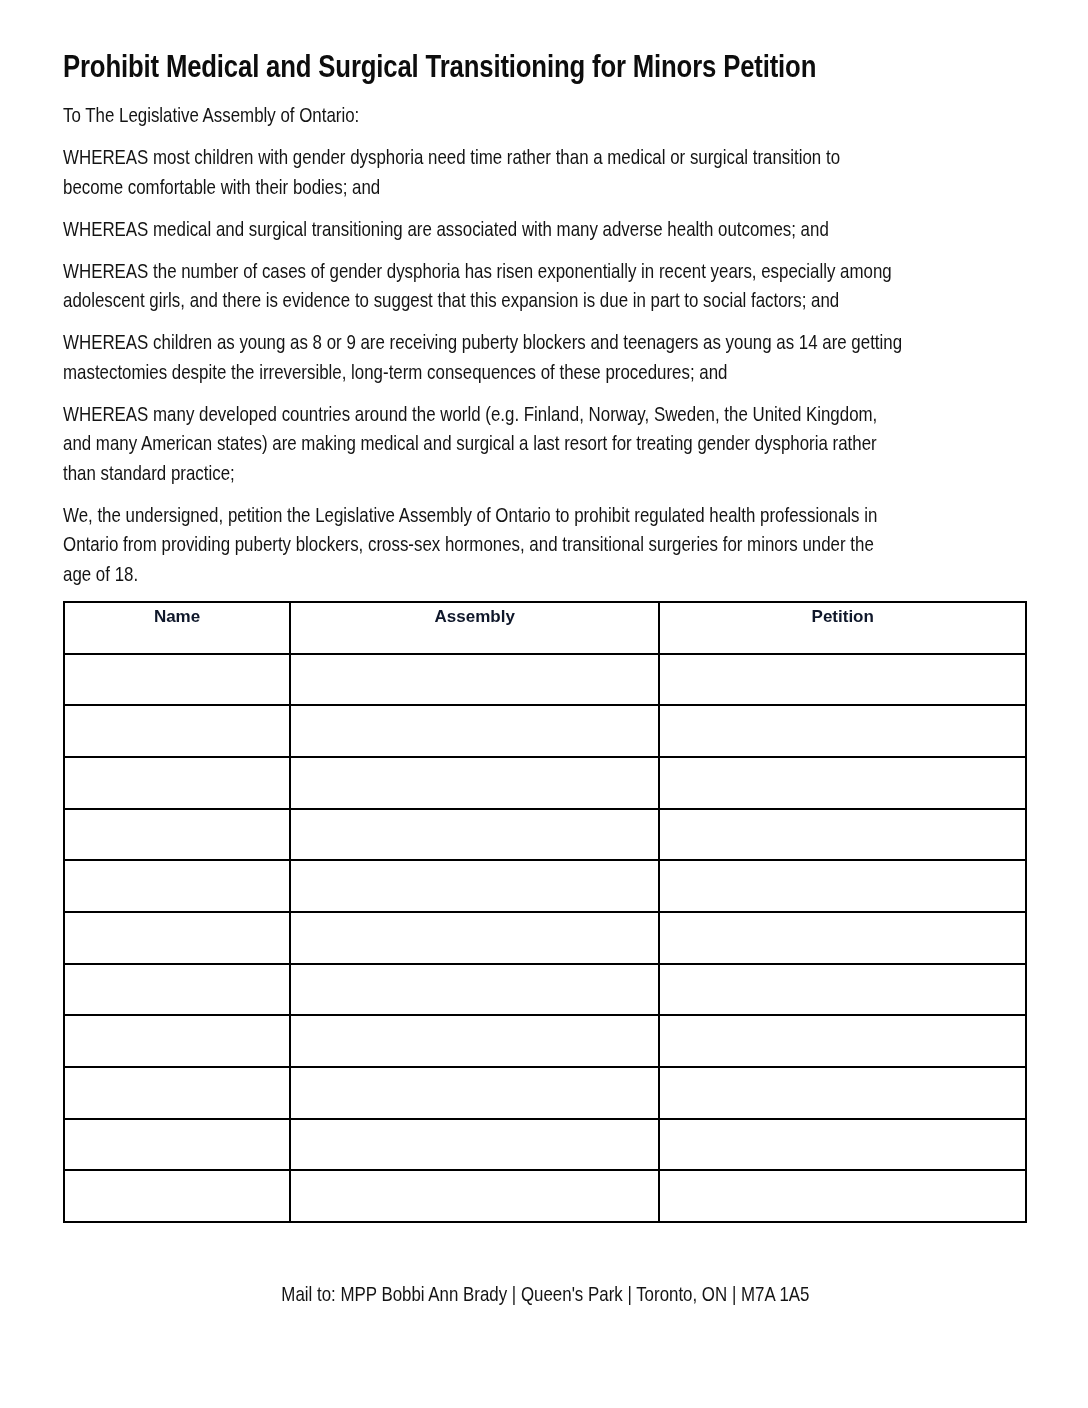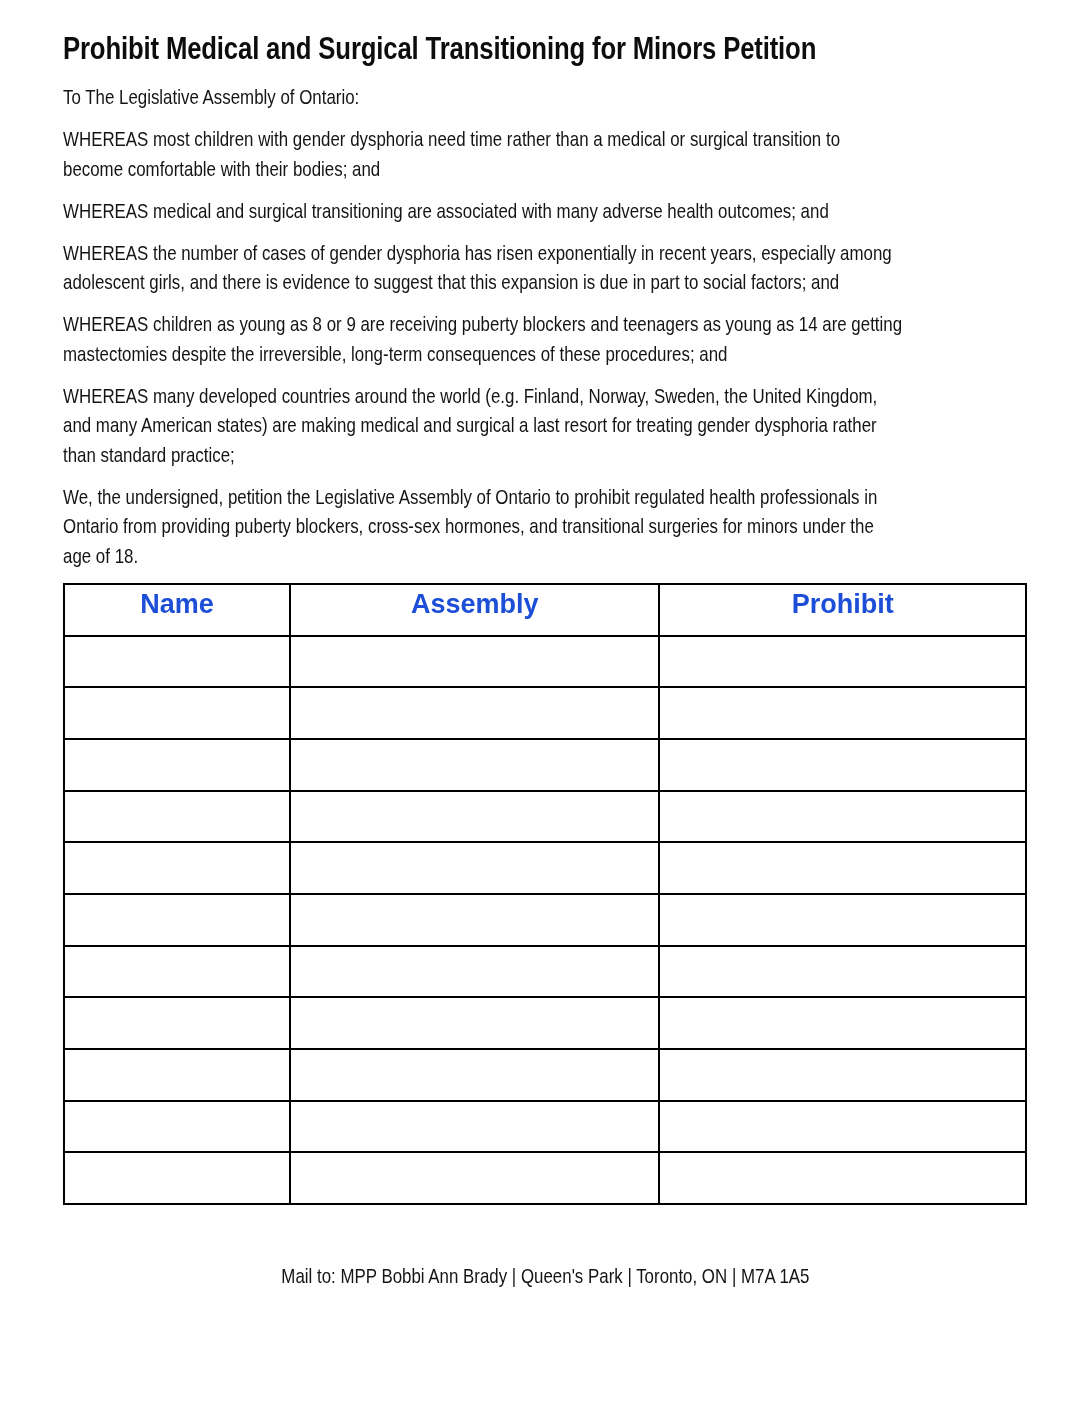--- a/index.html
+++ b/index.html
@@ -5,21 +5,21 @@
   * { margin: 0; padding: 0; box-sizing: border-box; }
   html, body { background: #ffffff; }
   .page {
     position: relative;
     width: 1088px;
     height: 1408px;
     margin: 0 auto;
     background: #ffffff;
     color: #000000;
     font-family: "Liberation Sans", sans-serif;
-    padding: 28px 61px 0 63px;
+    padding: 46px 61px 0 63px;
     overflow: hidden;
   }
   
   .squeeze {
     width: 1200px;
     transform: scaleX(0.804);
     transform-origin: 0 0;
   }
   h1.doc-title {
     font-size: 32px;
@@ -44,24 +44,24 @@
   }
   table.sig-table th,
   table.sig-table td {
     border: 2px solid #000000;
     background: #ffffff;
   }
   table.sig-table th {
     height: 52px;
     vertical-align: top;
     padding-top: 4px;
-    font-size: 27px;
+    font-size: 17px;
     font-weight: bold;
     text-align: center;
-    color: #1d4ed8;
+    color: #0f172a;
   }
   table.sig-table td { height: 51.7px; }
   col.c-name { width: 23.5%; }
   col.c-address { width: 38.4%; }
   col.c-signature { width: 38.1%; }
   .footer-wrap { margin-top: 56px; }
   p.doc-footer {
     font-size: 21px;
     line-height: 30px;
     text-align: center;
@@ -97,21 +97,21 @@
   <table class="sig-table">
     <colgroup>
       <col class="c-name">
       <col class="c-address">
       <col class="c-signature">
     </colgroup>
     <thead>
       <tr>
         <th>Name</th>
         <th>Assembly</th>
-        <th>Prohibit</th>
+        <th>Petition</th>
       </tr>
     </thead>
     <tbody>
         <tr>
           <td></td>
           <td></td>
           <td></td>
         </tr>
         <tr>
           <td></td>

